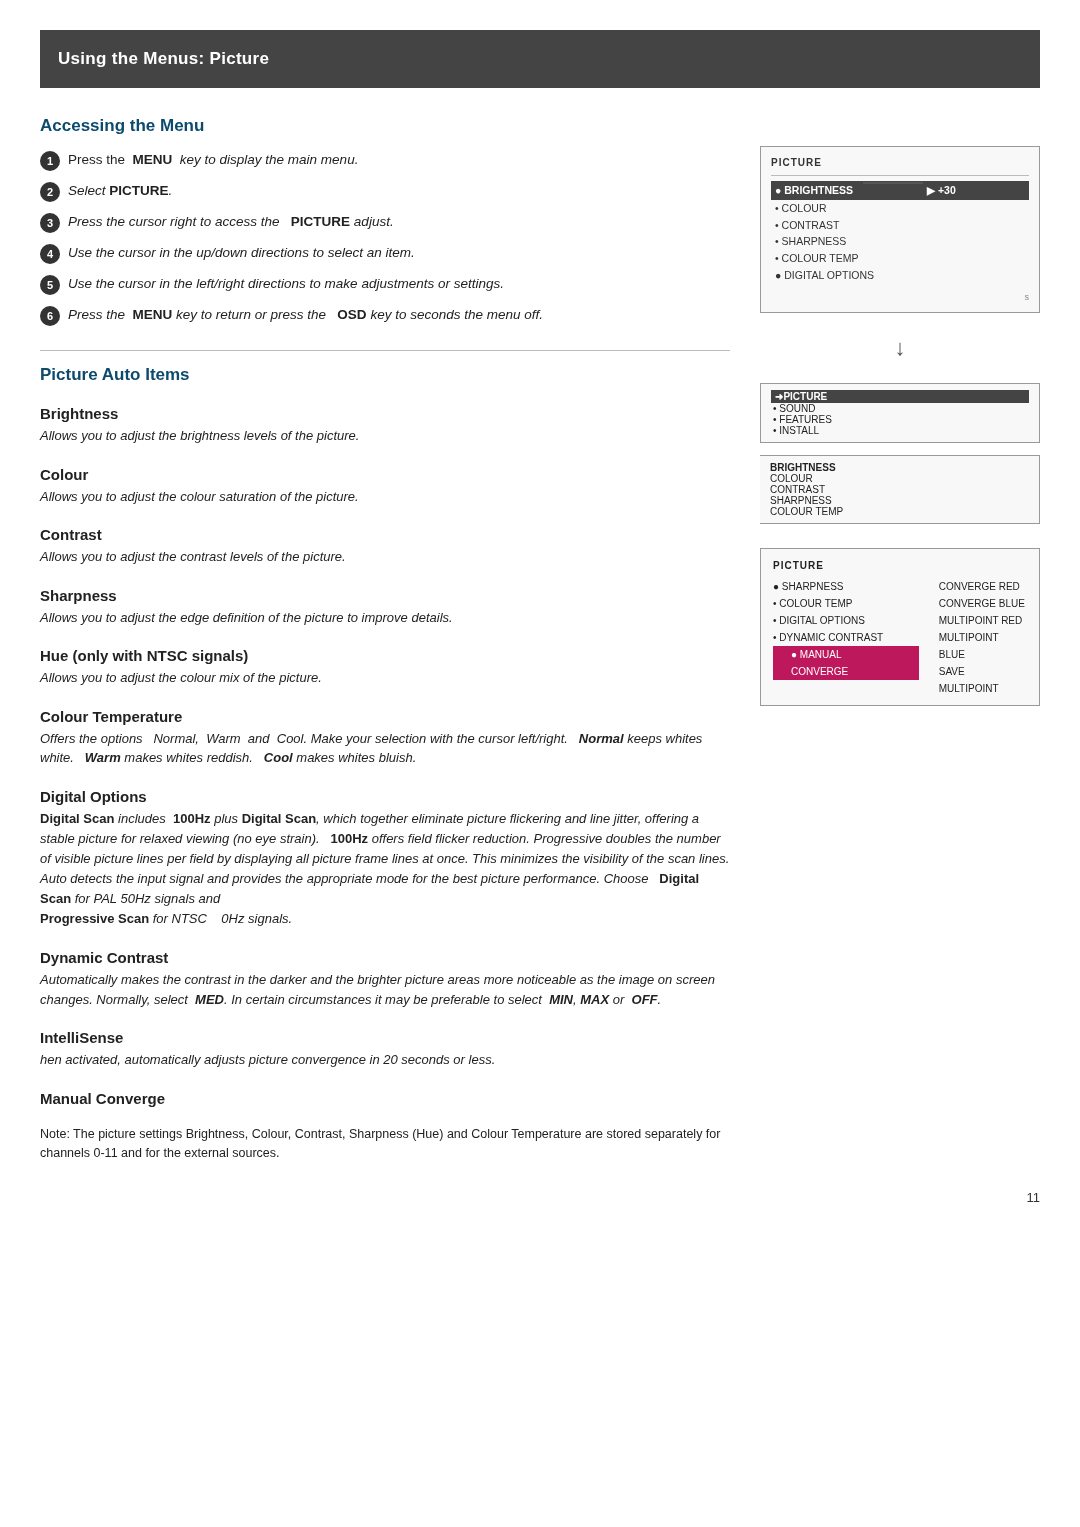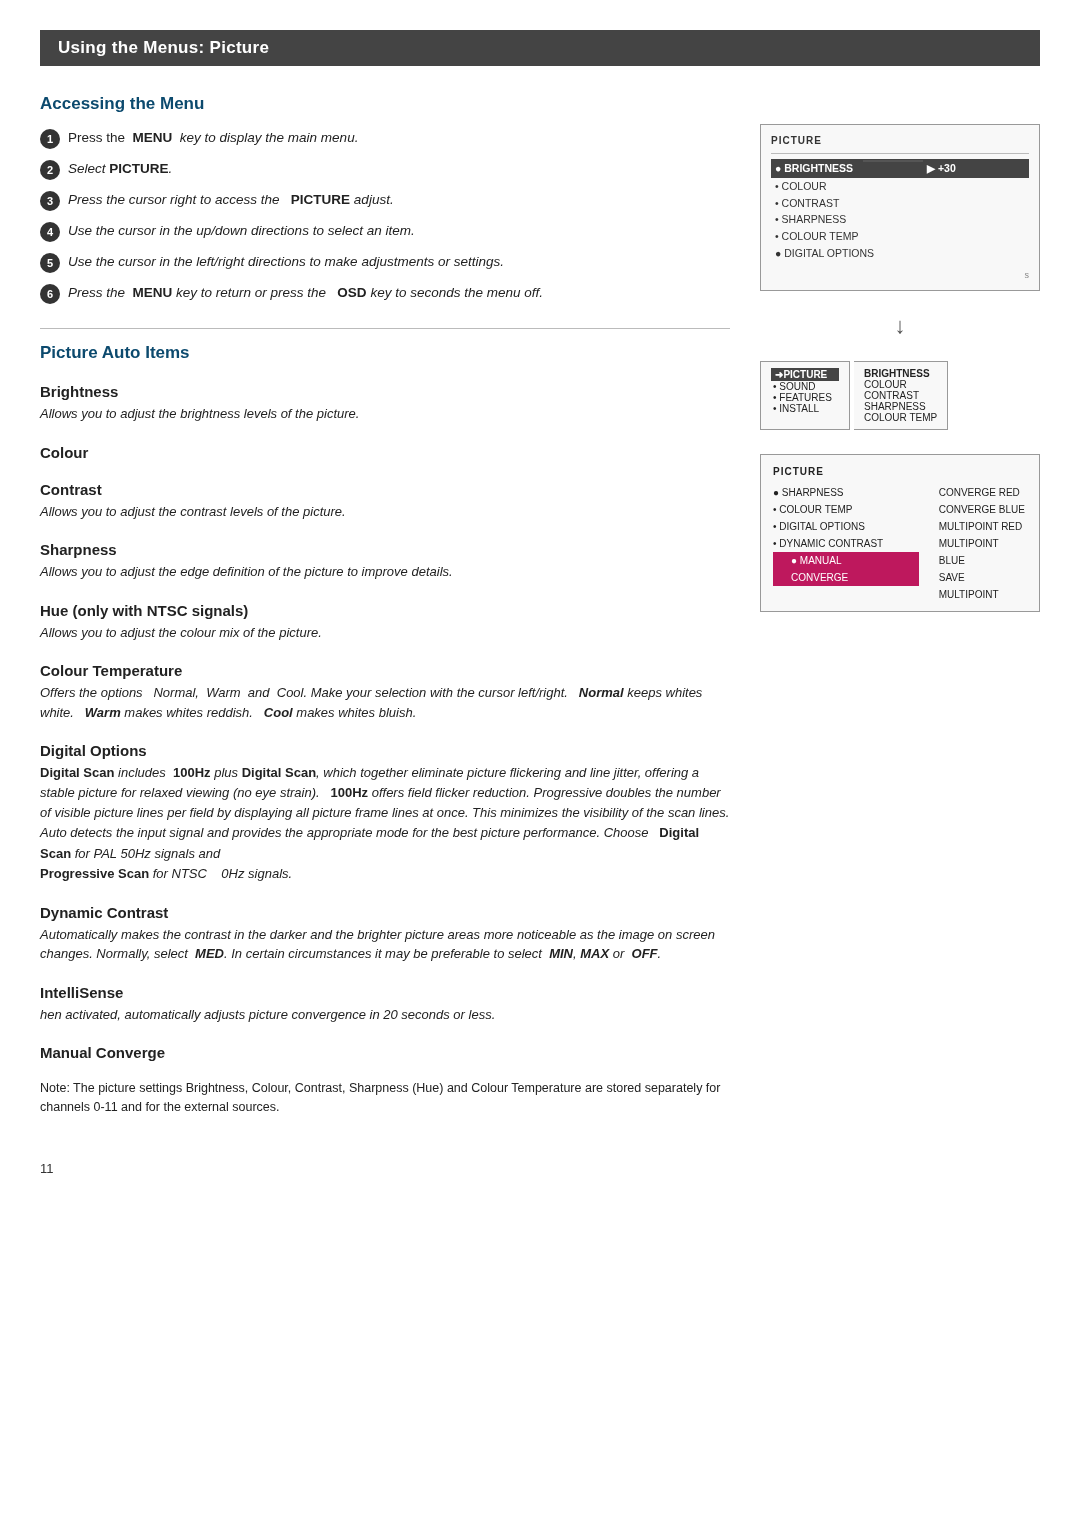--- a/index.html
+++ b/index.html
@@ -9,21 +9,21 @@
       color: #222;
       width: 1080px;
       min-height: 1527px;
       padding: 30px 40px;
       font-size: 14px;
     }
 
     .page-header {
       background: #444;
       color: #fff;
-      padding: 8px 18px;
+      padding: 19px 18px;
       font-size: 17px;
       font-weight: bold;
       margin-bottom: 28px;
       letter-spacing: 0.3px;
     }
 
     .two-col {
       display: flex;
       gap: 30px;
     }
@@ -108,22 +108,22 @@
     }
 
     .note-text {
       font-size: 12.5px;
       line-height: 1.5;
       margin-top: 18px;
       color: #222;
     }
 
     .page-num {
-      text-align: left;
-      margin-top: 44px;
+      text-align: right;
+      margin-top: 28px;
       font-size: 13px;
       color: #333;
     }
 
     
     .menu-diagram {
       border: 1px solid #999;
       background: #f8f8f8;
       padding: 8px 10px;
       font-size: 11px;
@@ -163,21 +163,22 @@
     .slider-line {
       display: inline-block;
       width: 60px;
       height: 1.5px;
       background: #555;
       vertical-align: middle;
     }
 
     .main-menu-box {
       display: flex;
-      gap: 4px;
+      gap: 12px;
+      flex-direction: column;
     }
 
     .main-menu-left {
       border: 1px solid #999;
       padding: 6px 10px;
       font-size: 10.5px;
       background: #f8f8f8;
       min-width: 90px;
     }
 
@@ -273,20 +274,21 @@
     </ul>
 
     <hr class="divider">
 
     <h2>Picture Auto Items</h2>
 
     <div class="section-title">Brightness</div>
     <div class="section-body">Allows you to adjust the brightness levels of the picture.</div>
 
     <div class="section-title">Colour</div>
+    <div class="section-body">Allows you to adjust the colour saturation of the picture.</div>
 
     <div class="section-title">Contrast</div>
     <div class="section-body">Allows you to adjust the contrast levels of the picture.</div>
 
     <div class="section-title">Sharpness</div>
     <div class="section-body">Allows you to adjust the edge definition of the picture to improve details.</div>
 
     <div class="section-title">Hue (only with NTSC signals)</div>
     <div class="section-body">Allows you to adjust the colour mix of the picture.</div>
 

